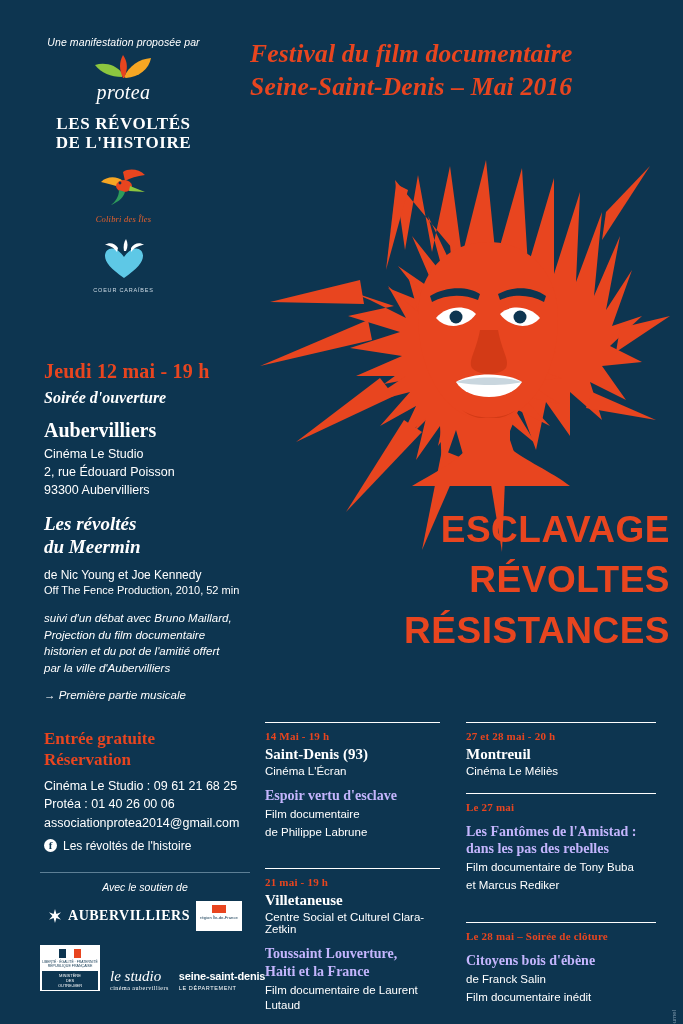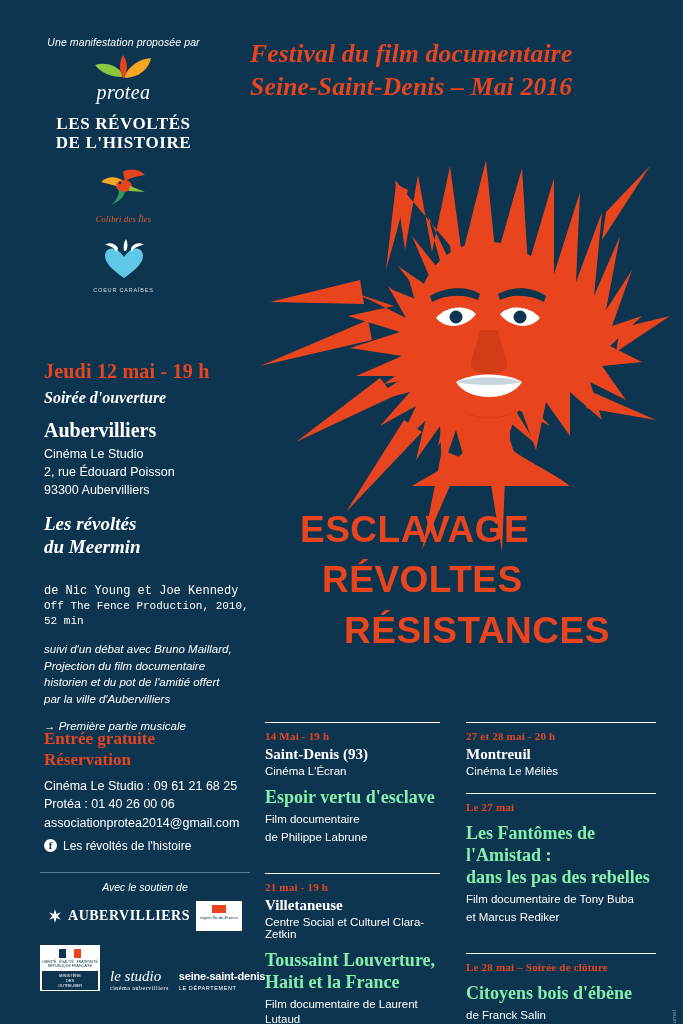--- a/index.html
+++ b/index.html
@@ -60,21 +60,21 @@
   .art { position: absolute; left: 150px; top: 120px; width: 520px; height: 470px; }
 
   
   .headline {
     position: absolute; left: 300px; top: 505px; width: 370px;
     color: #e8451f;
     font-family: "Liberation Sans", sans-serif;
     font-weight: bold; font-size: 37px; line-height: 1.36;
     letter-spacing: .5px;
   }
-  .headline div { text-align: left; }
+  .headline div { text-align: right; }
   .headline .l2 { padding-left: 22px; }
   .headline .l3 { padding-left: 44px; }
 
   
   .main-event { position: absolute; left: 44px; top: 360px; width: 220px; }
   .me-date {
     color: #e8451f; font-family: "Liberation Serif", serif;
     font-weight: bold; font-size: 20px; letter-spacing: .2px;
   }
   .me-sub {
@@ -85,21 +85,21 @@
   .me-city {
     color: #ffffff; font-family: "Liberation Serif", serif;
     font-weight: bold; font-size: 20px; margin-top: 12px;
   }
   .me-addr { font-size: 12.5px; line-height: 1.45; margin-top: 3px; color:#ffffff; }
   .me-film {
     color: #ffffff; font-family: "Liberation Serif", serif;
     font-style: italic; font-weight: bold; font-size: 19px;
     line-height: 1.2; margin-top: 14px;
   }
-  .me-credit { font-size: 12px; margin-top: 24px; line-height: 1.35; font-family: Liberation Mono, monospace; }
+  .me-credit { font-size: 12px; margin-top: 8px; line-height: 1.35; }
   .me-credit .small { font-size: 11px; }
   .me-note {
     font-size: 11.5px; font-style: italic; line-height: 1.45; margin-top: 12px;
   }
   .me-premiere { font-size: 11.5px; font-style: italic; margin-top: 12px; }
 
   .entree {
     position: absolute; left: 44px; top: 728px; width: 230px;
   }
   .entree-title {
@@ -152,21 +152,21 @@
     color: #e8451f; font-family: "Liberation Serif", serif;
     font-weight: bold; font-size: 11px; letter-spacing: .2px;
   }
   .ev-city {
     font-family: "Liberation Serif", serif; font-weight: bold;
     font-size: 15px; margin-top: 4px; color: #ffffff;
   }
   .ev-venue { font-size: 11.5px; margin-top: 2px; color: #ffffff; }
   .ev-film {
     font-family: "Liberation Serif", serif; font-weight: bold;
-    font-size: 18px; line-height: 1.22; margin-top: 10px; color: #86efac;
+    font-size: 14px; line-height: 1.22; margin-top: 10px; color: #c4b5fd;
   }
   .ev-desc { font-size: 11.5px; line-height: 1.32; margin-top: 3px; color: #ffffff; }
 
   .credit-vert {
     position: absolute; right: 6px; bottom: 14px;
     font-size: 6px; color: #7e99ab;
     transform: rotate(-90deg); transform-origin: right bottom;
     white-space: nowrap;
   }
 </style>

